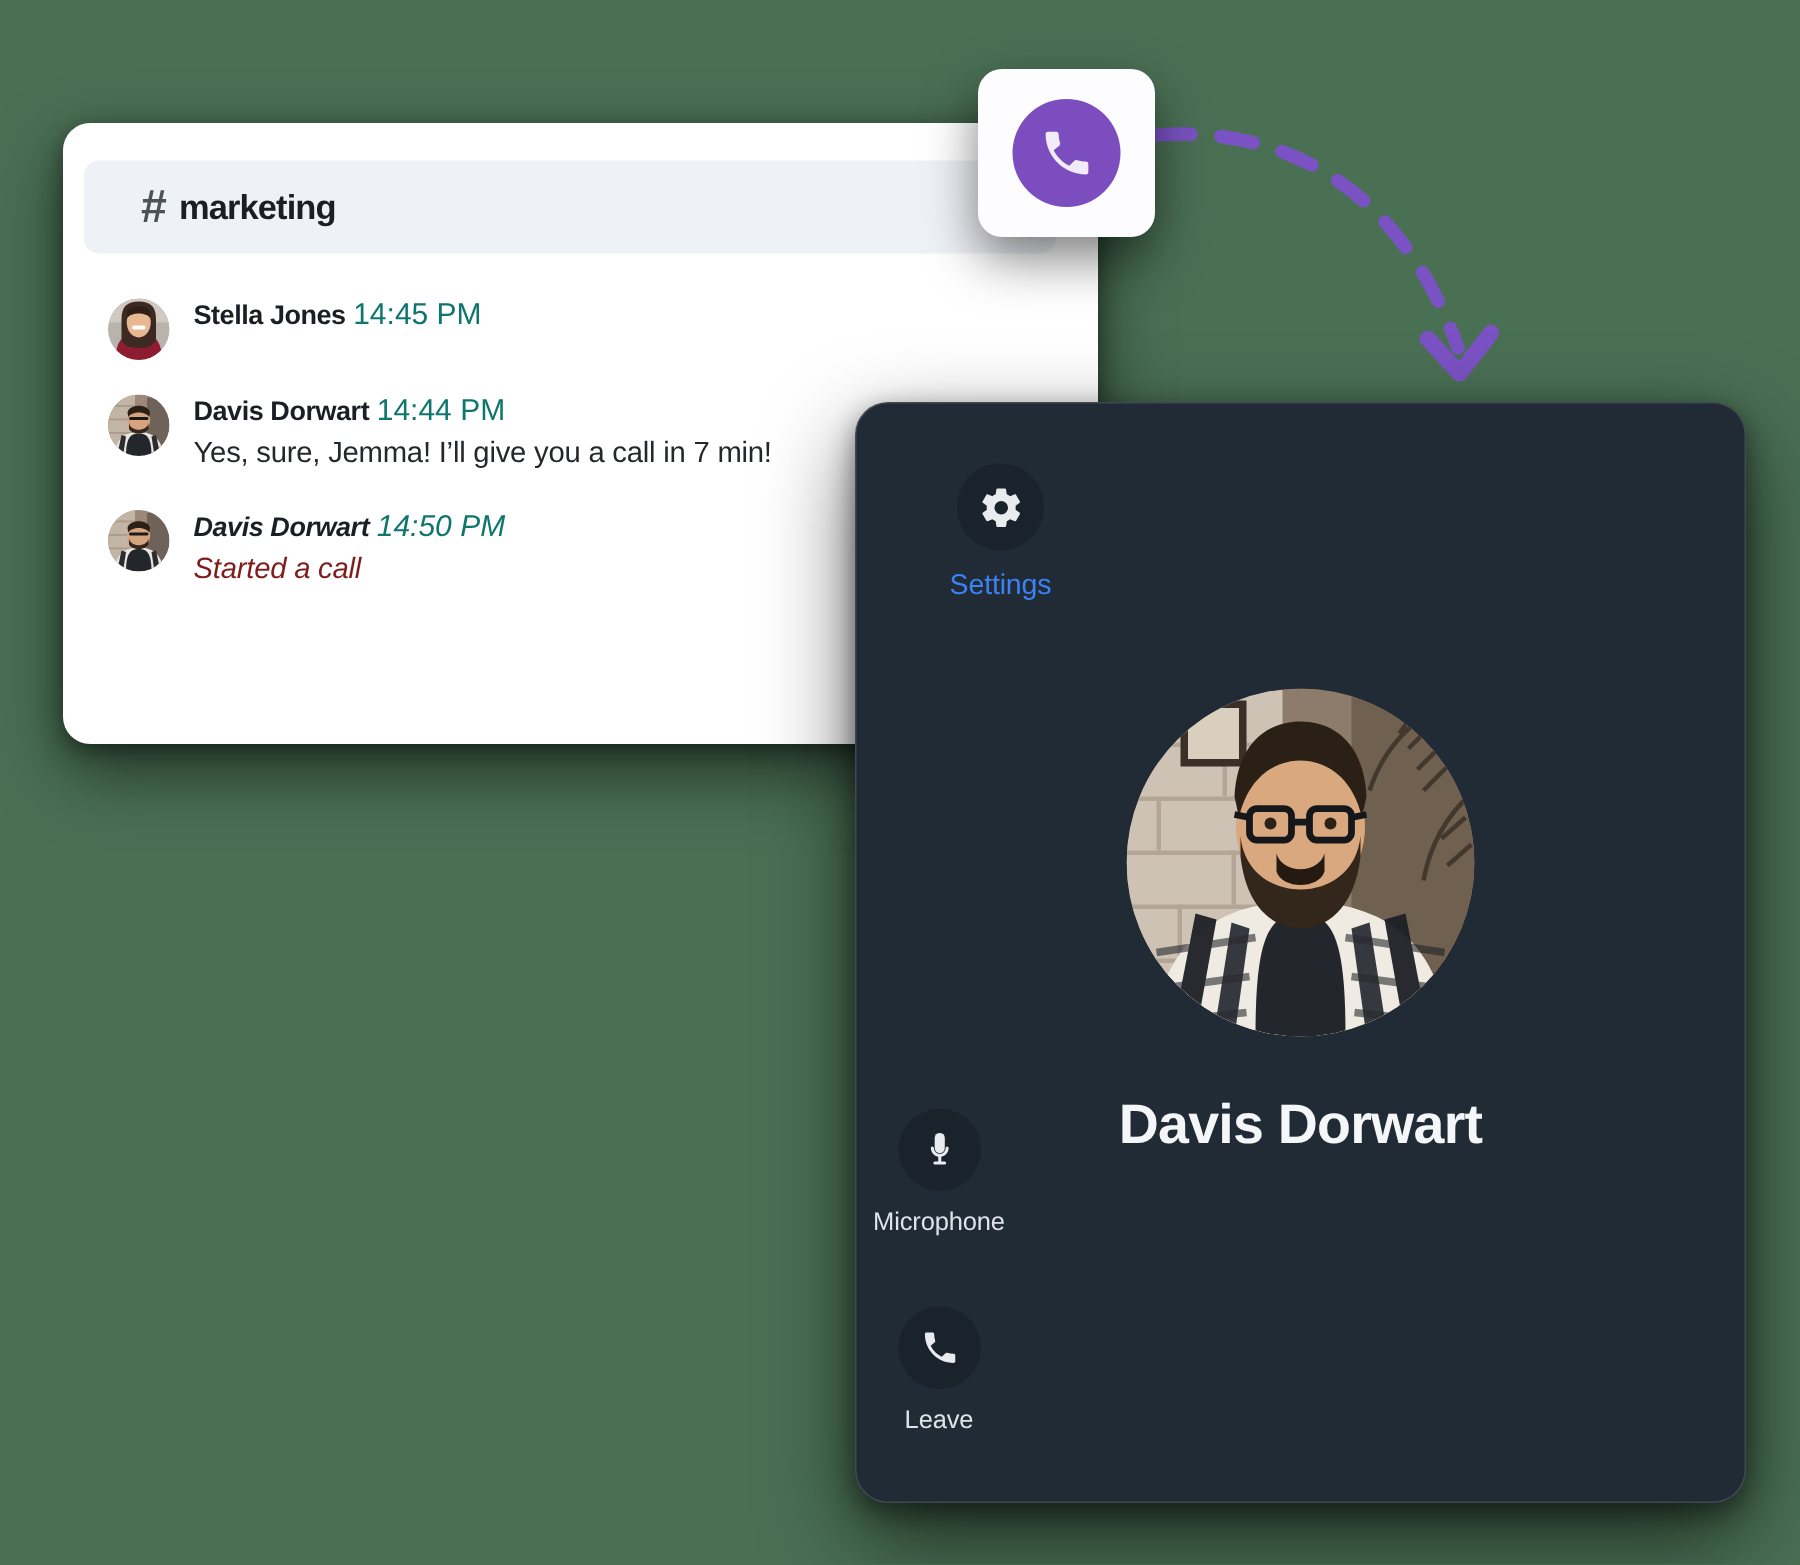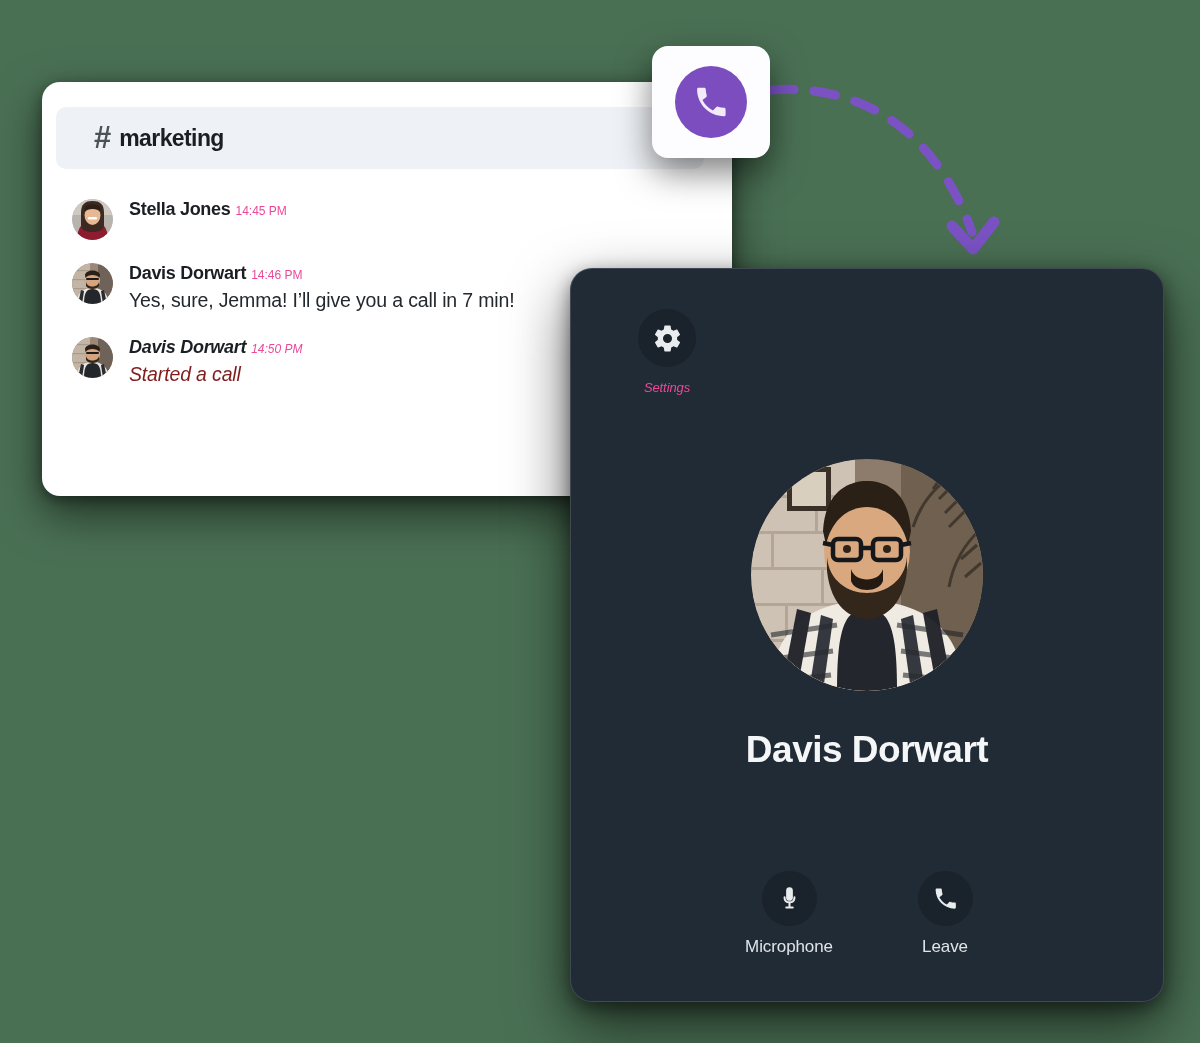--- a/index.html
+++ b/index.html
@@ -48,21 +48,21 @@
     flex: 0 0 41px; margin-right: 16px; margin-top: 2px;
     overflow: hidden; background: #ccc;
   }
   .avatar svg { display: block; width: 100%; height: 100%; }
   .msg-body { flex: 1; padding-top: 1px; }
   .msg-meta { line-height: 1.25; margin-bottom: 1px; }
   .msg-author {
     font-size: 18px; font-weight: 700; color: #1b1f23;
     letter-spacing: -0.3px;
   }
-  .msg-time { font-size: 12px; color: #ec4899; margin-left: 5px; }
+  .msg-time { font-size: 20px; color: #0f766e; margin-left: 5px; }
   .msg-text {
     font-size: 19.5px; color: #23282d; line-height: 1.48;
     letter-spacing: -0.15px; max-width: 560px;
   }
   .msg-text.muted { color: #7f1d1d; }
   .emoji { font-size: 18px; }
 
   
   .call-tile {
     position: absolute;
@@ -103,41 +103,40 @@
     position: absolute; left: 36px; top: 40px;
     width: 120px; text-align: center;
   }
   .settings-circle {
     width: 58px; height: 58px; border-radius: 50%;
     background: #1a222c; margin: 0 auto;
     display: flex; align-items: center; justify-content: center;
   }
   .settings-circle svg { width: 31px; height: 31px; fill: #e8ecef; }
   .settings-label {
-    margin-top: 13px; font-size: 13px; color: #ec4899;
+    margin-top: 13px; font-size: 19px; color: #3b82f6;
     letter-spacing: -0.1px;
-    font-style: italic;
   }
 
   .callee {
     position: absolute; left: 0; right: 0; top: 190px; text-align: center;
   }
   .callee-photo {
     width: 232px; height: 232px; border-radius: 50%;
     margin: 0 auto; overflow: hidden; background: #6b5a4d;
   }
   .callee-photo svg { display: block; width: 100%; height: 100%; }
   .callee-name {
     margin-top: 38px; font-size: 37px; font-weight: 700;
     color: #f4f6f8; letter-spacing: -0.5px;
   }
 
   .controls {
     position: absolute; left: 0; right: 0; bottom: 44px;
-    display: flex; justify-content: center; gap: 46px;
+    display: flex; justify-content: center; gap: 46px; flex-direction: column;
   }
   .ctrl { width: 110px; text-align: center; }
   .ctrl-circle {
     width: 55px; height: 55px; border-radius: 50%;
     background: #1a222c; margin: 0 auto;
     display: flex; align-items: center; justify-content: center;
   }
   .ctrl-circle svg { width: 27px; height: 27px; fill: #e8ecef; }
   .ctrl-label {
     margin-top: 11px; font-size: 17px; color: #dfe4e8;
@@ -212,21 +211,21 @@
               <path d="M35 41 L32 27 L29 28 L31 41 Z" fill="#2a2c30"></path>
               <ellipse cx="20.5" cy="17" rx="7.6" ry="9" fill="#d5a47f"></ellipse>
               <path d="M13 12 C14 6 27 6 28 12 L27.5 15 C25 11 16 11 13.5 15 Z" fill="#2b2016"></path>
               <path d="M14 19 C15 25 26 25 27 19 L27 23 C25 27 16 27 14 23 Z" fill="#33261b"></path>
               <rect x="14" y="15" width="13" height="2" rx="1" fill="#1a1a1d"></rect>
             </g>
           </svg>
         </div>
         <div class="msg-body">
           <div class="msg-meta">
-            <span class="msg-author">Davis Dorwart</span><span class="msg-time">14:46 PM</span>
+            <span class="msg-author">Davis Dorwart</span><span class="msg-time">14:44 PM</span>
           </div>
           <div class="msg-text">Yes, sure, Jemma! I’ll give you a call in 7 min!</div>
         </div>
       </div>
 
       <div class="msg">
         <div class="avatar">
           <svg viewBox="0 0 41 41">
             <defs>
                 <clipPath id="cC">

